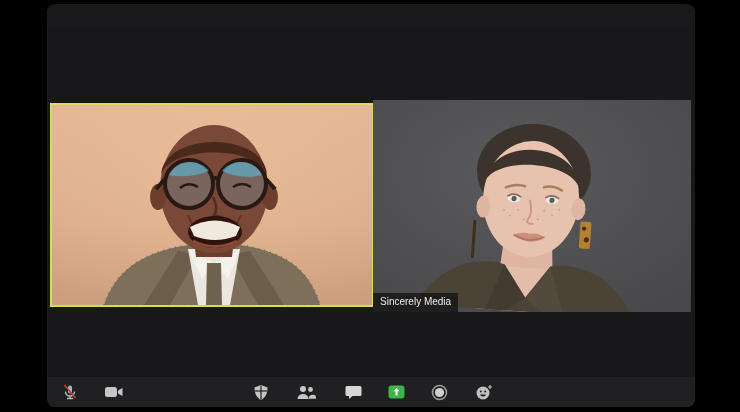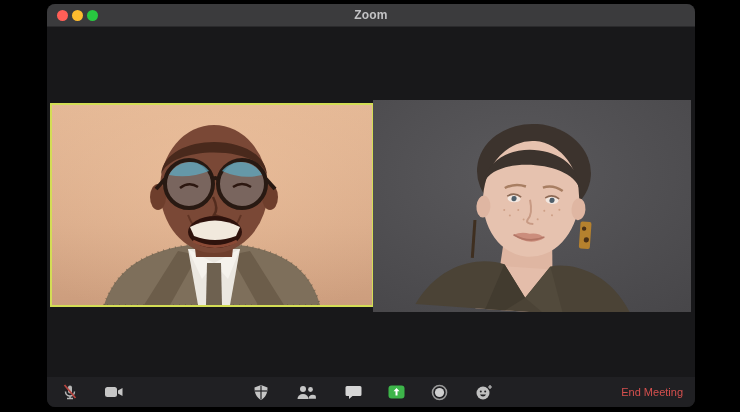--- a/index.html
+++ b/index.html
@@ -48,28 +48,20 @@
     position:absolute;right:12px;top:0;height:30px;line-height:30px;
     background:transparent;border:none;padding:0;cursor:pointer;
     color:#d5504e;font-size:11px;font-weight:500;font-family:"Liberation Sans", sans-serif;
   }
 </style>
 </head>
 <body>
 
 <div class="window">
 
-  <div class="titlebar">
-    <div class="lights">
-      <span class="light" style="background:#ff5f57"></span>
-      <span class="light" style="background:#febc2e"></span>
-      <span class="light" style="background:#28c840"></span>
-    </div>
-    <div class="title">Zoom</div>
-  </div>
 
   <div class="stage">
 
     <div class="tile tile-left">
       <svg viewBox="0 0 320 200" preserveAspectRatio="none">
         <defs>
           <linearGradient id="bgL" x1="0" y1="0" x2="0" y2="1">
             <stop offset="0" stop-color="#e3b795"></stop>
             <stop offset="0.6" stop-color="#d9ab8a"></stop>
             <stop offset="1" stop-color="#cc9d7d"></stop>
@@ -180,20 +172,21 @@
             <circle cx="180" cy="114" r="1"></circle>
               <circle cx="187" cy="108" r="1"></circle>
             <circle cx="152" cy="120" r="1"></circle>
               <circle cx="166" cy="119" r="1"></circle>
           </g>
 
           <path d="M143,136 q8,-4 16,-2 q9,-2 15,3 q-15,10 -31,-1 Z" fill="#cb8d7c"></path>
           <path d="M143,136 q16,8 31,0" stroke="#b27565" stroke-width="1.6" fill="none"></path>
         </g>
       </svg>
+      <div class="name-tag">Sincerely Media</div>
     </div>
   </div>
 
   <div class="toolbar">
 
     <button class="tool-btn" style="left:10px" aria-label="unmute">
       <span>
         <svg width="18" height="18" viewBox="0 0 18 18">
           <rect x="7" y="2.5" width="4" height="8" rx="2" fill="#b5b5b5"></rect>
           <path d="M4.5,8.5 a4.5,4.5 0 0 0 9,0" stroke="#b5b5b5" stroke-width="1.5" fill="none"></path>
@@ -265,16 +258,15 @@
         <svg width="18" height="17" viewBox="0 0 18 17">
           <circle cx="8" cy="9" r="6.5" fill="#c0c0c0"></circle>
           <circle cx="5.8" cy="7.6" r="1" fill="#202023"></circle>
           <circle cx="10.2" cy="7.6" r="1" fill="#202023"></circle>
           <path d="M5,10.5 a3.2,3.2 0 0 0 6,0 Z" fill="#202023"></path>
           <path d="M15,1 v4 M13,3 h4" stroke="#c0c0c0" stroke-width="1.2"></path>
         </svg>
       </span>
     </button>
 
-    <button class="end-meeting">End Meeting</button>
   </div>
 
 </div>
 
 </body></html>

